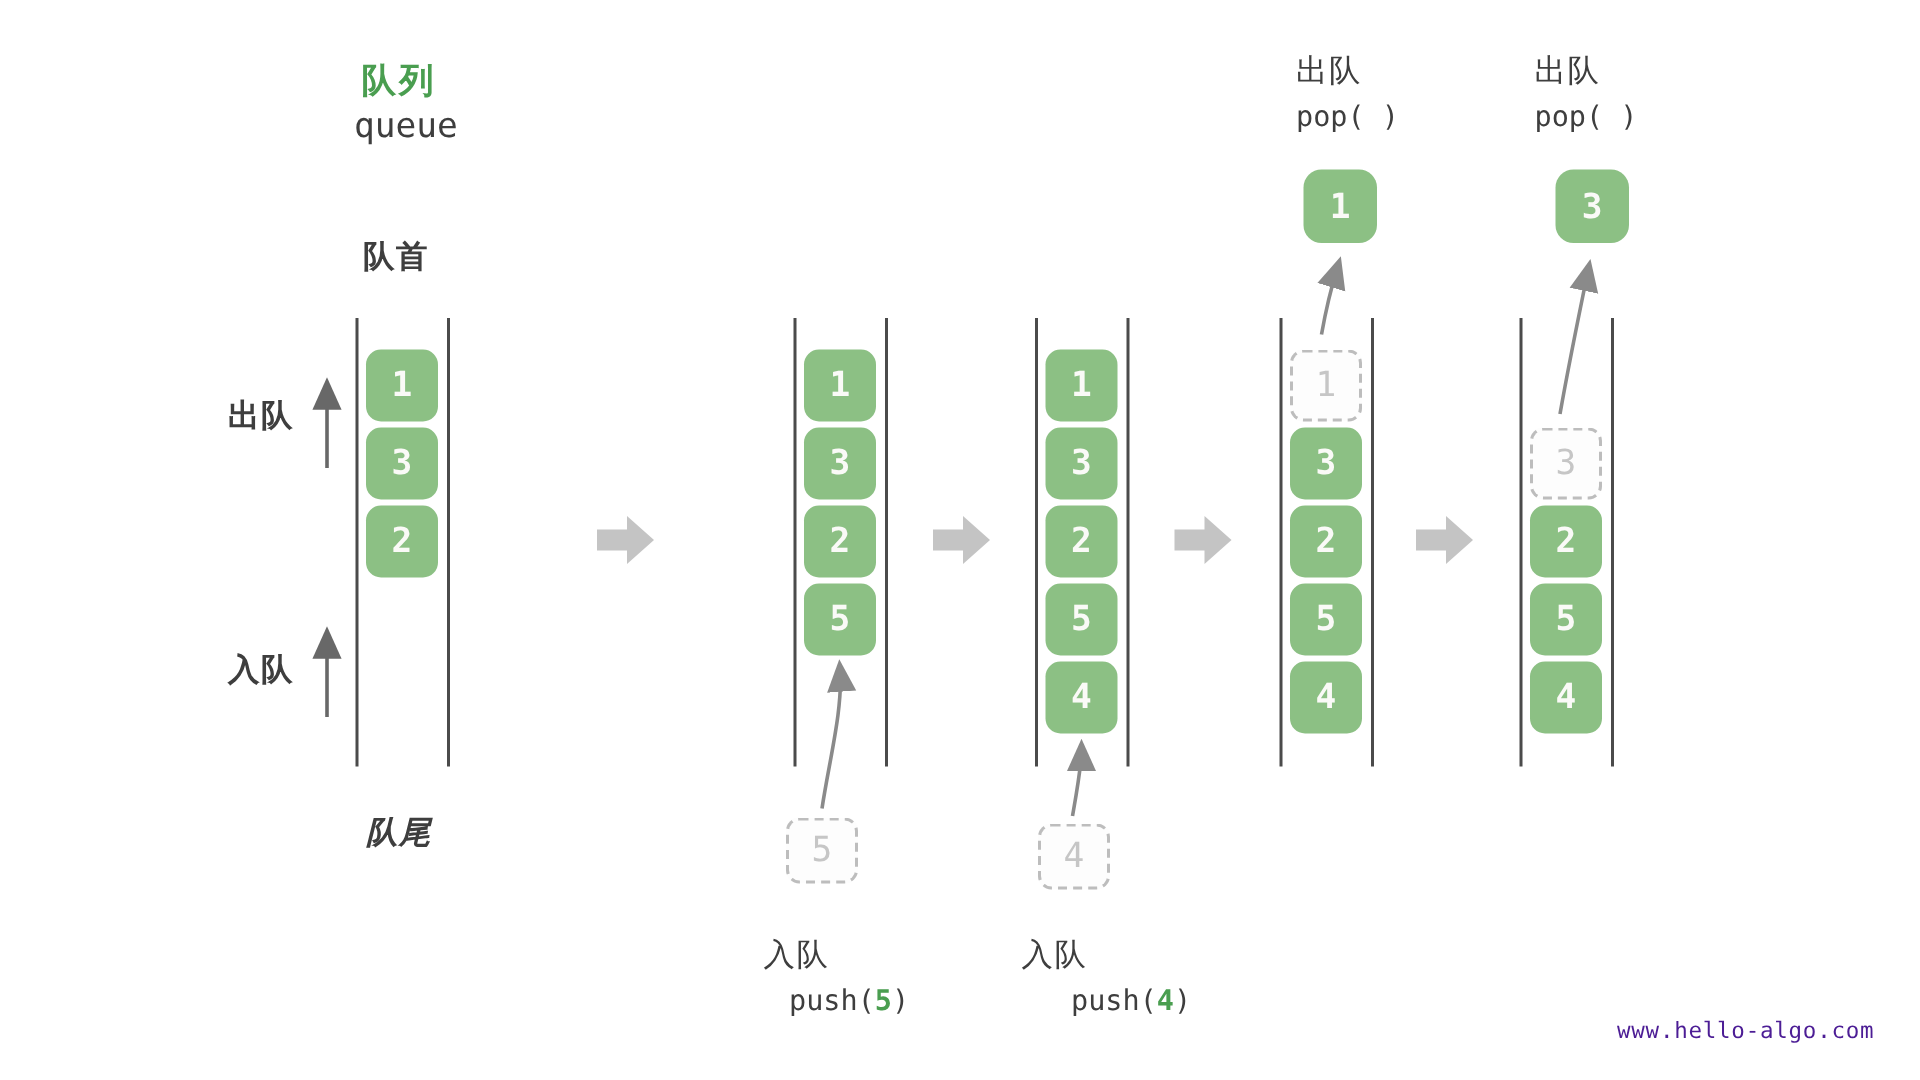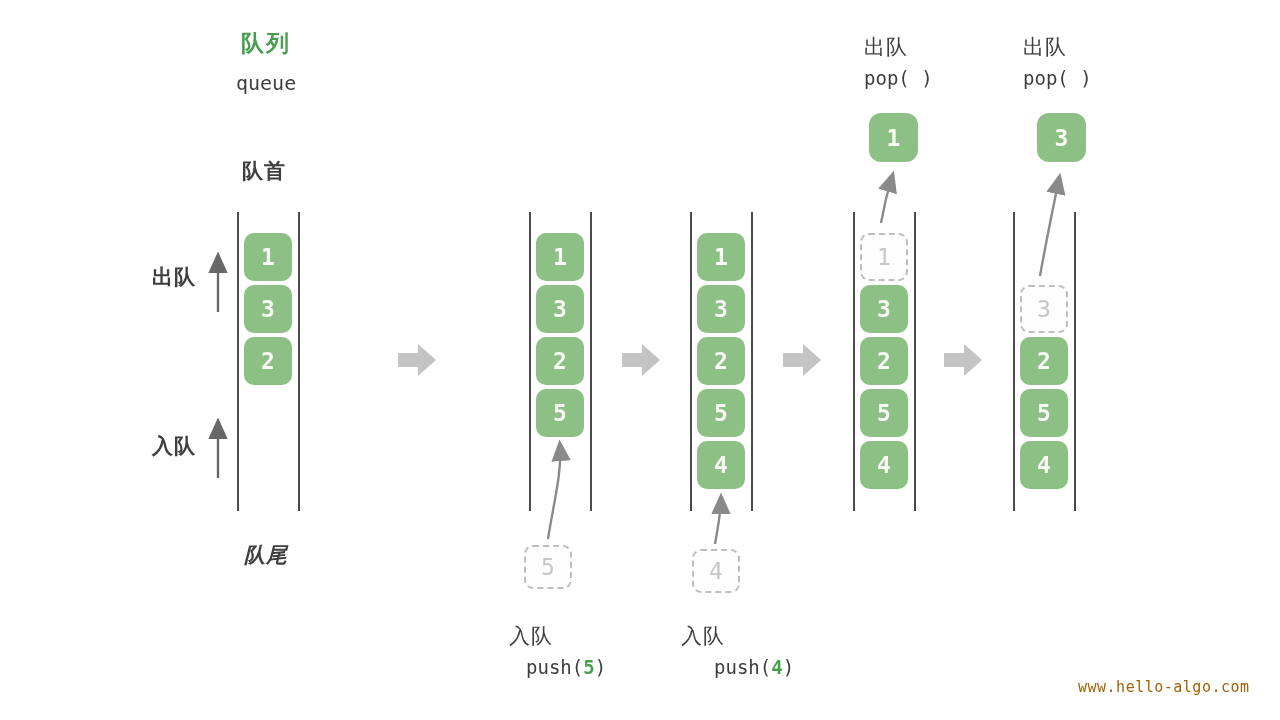--- a/index.html
+++ b/index.html
@@ -3,33 +3,33 @@
 <meta charset="utf-8">
 <style>
   * { margin:0; padding:0; box-sizing:border-box; }
   html,body { background:#ffffff; }
   body { font-family:"Liberation Sans","DejaVu Sans",sans-serif; }
   #canvas { position:relative; width:1280px; height:720px; background:#ffffff; overflow:hidden; }
   .abs { position:absolute; }
   .cn-bold { color:#3e3e3e; font-weight:700; font-size:21px; letter-spacing:1px; white-space:nowrap; }
   .mono { font-family:"DejaVu Sans Mono","Liberation Mono",monospace; }
   #title { font-size:23px; font-weight:700; letter-spacing:2px; }
-  #subtitle { font-size:20px; color:#3e3e3e; }
+  #subtitle { font-size:23px; color:#3e3e3e; }
   .rail { position:absolute; width:1.5px; top:212px; height:299px; background:#4b4b4b; }
   .cell { position:absolute; width:48px; height:48px; border-radius:10px;
           display:flex; align-items:center; justify-content:center;
           font-family:"DejaVu Sans Mono","Liberation Mono",monospace;
           font-weight:700; font-size:23px; }
   .cell.solid { background:#8cc084; color:#fafaf7; }
   .cell.dashed { border:2.5px dashed #bdbdbd; color:#c6c6c6; background:#fdfdfd; border-radius:9px; font-weight:500; }
   .op-cn { position:absolute; font-size:21px; font-weight:500; color:#3e3e3e; letter-spacing:1px; white-space:nowrap; }
   .op-fn { position:absolute; font-family:"DejaVu Sans Mono","Liberation Mono",monospace;
            font-size:19px; font-weight:500; color:#3e3e3e; white-space:nowrap; }
   .op-fn .num { color:#4a9e50; font-weight:700; }
-  #watermark { font-size:15px; color:#a16207; letter-spacing:0.5px; }
+  #watermark { font-size:15px; color:#4c1d95; letter-spacing:0.5px; }
   svg { position:absolute; inset:0; }
 </style>
 </head>
 <body>
 
 <div id="canvas">
 
   <svg width="1280" height="720" aria-hidden="true">
     <defs>
       <marker id="ah-dark" viewBox="0 0 10 10" refX="7" refY="5" markerWidth="9" markerHeight="9" orient="auto">
@@ -48,21 +48,21 @@
     <line x1="218" y1="312" x2="218" y2="258" stroke="#686868" stroke-width="2.4" marker-end="url(#ah-dark)"></line>
     <line x1="218" y1="478" x2="218" y2="424" stroke="#686868" stroke-width="2.4" marker-end="url(#ah-dark)"></line>
 
     <path d="M 548 539 C 553 506 562 473 560 446" fill="none" stroke="#8a8a8a" stroke-width="2.4" marker-end="url(#ah-gray)"></path>
     <path d="M 715 544 C 718 527 721 511 721 499" fill="none" stroke="#8a8a8a" stroke-width="2.4" marker-end="url(#ah-gray)"></path>
 
     <path d="M 881 223 C 884 206 888 190 892 177" fill="none" stroke="#8a8a8a" stroke-width="2.4" marker-end="url(#ah-gray)"></path>
     <path d="M 1040 276 C 1046 242 1053 208 1059 179" fill="none" stroke="#8a8a8a" stroke-width="2.4" marker-end="url(#ah-gray)"></path>
   </svg>
 
-  <div id="title" class="abs" style="left:241px; top:28px; color:#4a9e50;">队列</div>
+  <div id="title" class="abs" style="left:241px; top:38px; color:#4a9e50;">队列</div>
   <div id="subtitle" class="abs mono" style="left:236px; top:71px;">queue</div>
 
   <div class="abs cn-bold" style="left:242px; top:157px;">队首</div>
   <div class="abs cn-bold" style="left:244px; top:541px;font-style:italic;">队尾</div>
   <div class="abs cn-bold" style="left:152px; top:263px;">出队</div>
   <div class="abs cn-bold" style="left:152px; top:432px;">入队</div>
 
   <div id="columns" class="abs" style="inset:0;">
       <div class="abs" style="inset: 0px;">
         <div class="rail" style="left: 237px;"></div>

